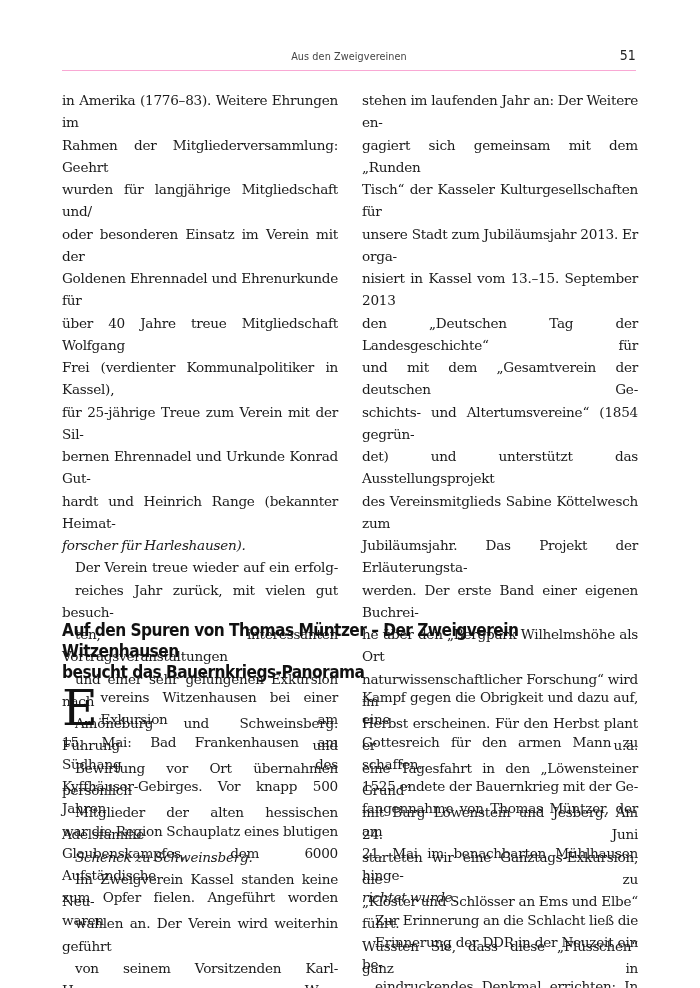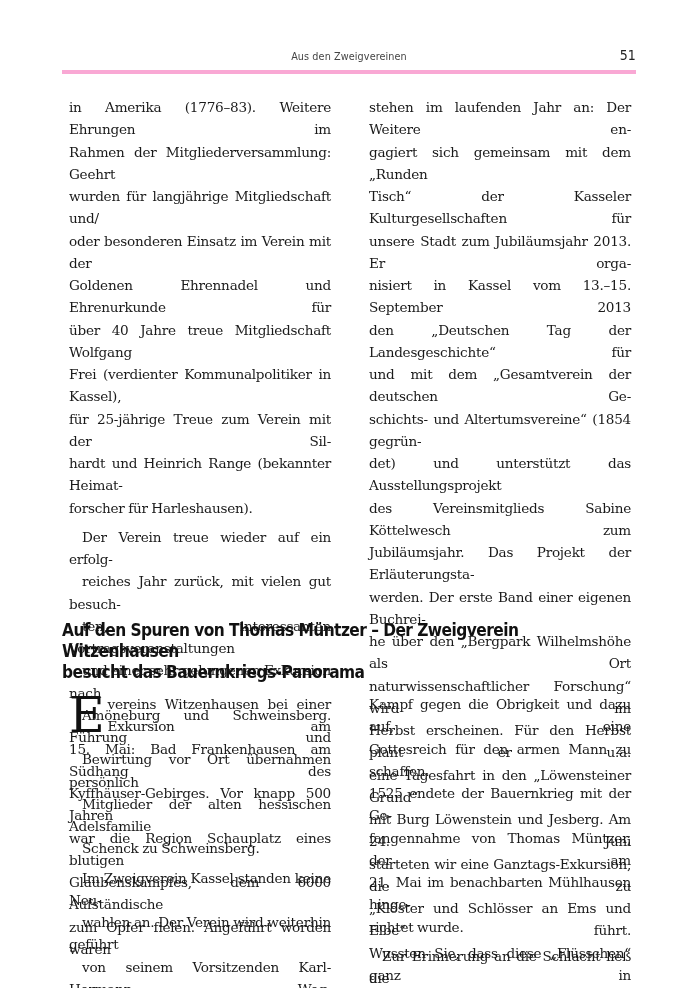--- a/index.html
+++ b/index.html
@@ -1,49 +1,50 @@
 <!DOCTYPE html>
 <html><head>
 <meta charset="utf-8">
 <style>
   html, body { margin: 0; padding: 0; background: #ffffff; }
   body { width: 700px; height: 988px; position: relative; overflow: hidden; color: #1a1a1a; }
-  .header { position: absolute; left: 62px; top: 42px; width: 574px; height: 28px; border-bottom: 4px solid #f9a8d4; }
+  .header { position: absolute; left: 62px; top: 42px; width: 574px; height: 28px; border-bottom: 1px solid #f9a8d4; }
   .running-head { position: absolute; left: 0; right: 0; top: 8px; text-align: center; font-family: "DejaVu Sans", sans-serif; font-size: 11px; color: #444; letter-spacing: 0.1px; transform: scaleX(0.88); }
   .page-num { position: absolute; right: 0; top: 5px; font-family: "DejaVu Sans", sans-serif; font-size: 14px; color: #222; transform: scaleX(0.9); transform-origin: right; }
   .col { position: absolute; width: 276px; font-family: "DejaVu Serif", serif; font-size: 13.6px; line-height: 22.25px; text-align: justify; letter-spacing: -0.25px; word-spacing: -0.5px; }
-  .col p { margin: 7px; }
+  .col p { margin: 0; }
   .col p.indent { text-indent: 13px; }
   .col1 { left: 62px; top: 89px; }
   .col2 { left: 362px; top: 89px; }
   .col3 { left: 62px; top: 686px; }
   .col4 { left: 362px; top: 686px; }
   .article-title { position: absolute; left: 62px; top: 620px; width: 580px; font-family: "DejaVu Sans", sans-serif; font-weight: bold; font-size: 16.8px; line-height: 21px; color: #111; letter-spacing: -0.6px; transform: scaleX(0.92); transform-origin: left; }
   .dropcap { float: left; font-family: "DejaVu Serif", serif; font-size: 49px; line-height: 40px; margin: 2px 3px -2px 0; padding-top: 1px; color: #111; }
   .line { display: block; text-align-last: justify; }
-  .line.last { text-align-last: left; }
+  .line.last { text-align-last: left; font-style: italic; }
 </style>
 </head>
 <body>
 
 <div class="header">
   <div class="running-head">Aus den Zweigvereinen</div>
   <div class="page-num">51</div>
 </div>
 
 <div class="col col1">
   <p id="s1l-p1">
       <span class="line">in Amerika (1776–83). Weitere Ehrungen im</span>
       <span class="line">Rahmen der Mitgliederversammlung: Geehrt</span>
       <span class="line">wurden für langjährige Mitgliedschaft und/</span>
       <span class="line">oder besonderen Einsatz im Verein mit der</span>
       <span class="line">Goldenen Ehrennadel und Ehrenurkunde für</span>
       <span class="line">über 40 Jahre treue Mitgliedschaft Wolfgang</span>
       <span class="line">Frei (verdienter Kommunalpolitiker in Kassel),</span>
       <span class="line">für 25-jährige Treue zum Verein mit der Sil-</span>
+      <span class="line">bernen Ehrennadel und Urkunde Konrad Gut-</span>
       <span class="line">hardt und Heinrich Range (bekannter Heimat-</span>
       <span class="line last">forscher für Harleshausen).</span>
     </p>
   <p class="indent" id="s1l-p2">
       <span class="line">Der Verein treue wieder auf ein erfolg-</span>
       <span class="line">reiches Jahr zurück, mit vielen gut besuch-</span>
       <span class="line">ten, interessanten Vortragsveranstaltungen</span>
       <span class="line">und einer sehr gelungenen Exkursion nach</span>
       <span class="line">Amöneburg und Schweinsberg. Führung und</span>
       <span class="line">Bewirtung vor Ort übernahmen persönlich</span>

